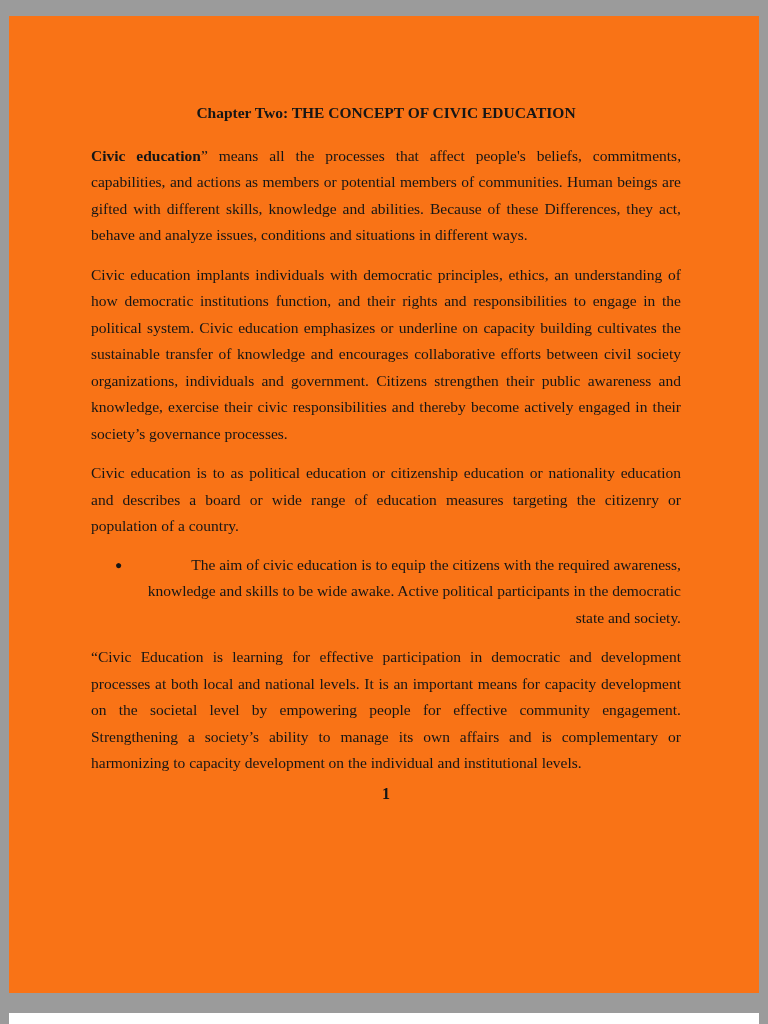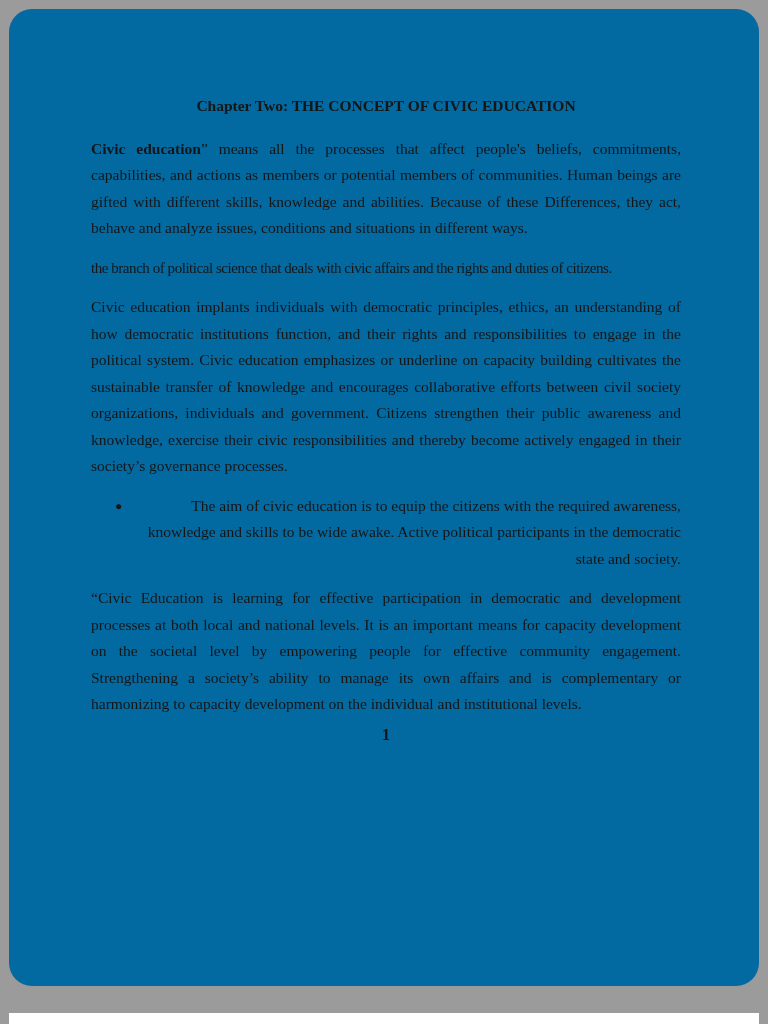--- a/index.html
+++ b/index.html
@@ -9,31 +9,30 @@
     font-family: "Liberation Serif", "DejaVu Serif", serif;
   }
   .viewer {
     position: relative;
     width: 768px;
     height: 1024px;
     overflow: hidden;
   }
   .page {
     position: absolute;
-    top: 9px;
+    top: 16px;
     left: 9px;
     width: 750px;
     height: 977px;
-    background: #0369a1;
+    background: #f97316;
     color: #161616;
     padding: 84px 78px 0 82px;
     font-size: 15.5px;
     line-height: 26.5px;
     overflow: hidden;
-    border-radius: 23px;
   }
   .title {
     text-align: center;
     font-weight: bold;
     font-size: 15.5px;
     margin-bottom: 16px;
   }
   p.body {
     text-align: justify;
     margin-bottom: 13px;
@@ -97,26 +96,26 @@
 <div class="viewer">
 
   <div class="page">
 
     <div class="title">Chapter Two: THE CONCEPT OF CIVIC EDUCATION</div>
 
     <p class="body"><strong>Civic education</strong><span>” means all the processes that affect people's beliefs, commitments, capabilities, and actions as members or potential members of communities. Human beings are gifted with different skills, knowledge and abilities. Because of these Differences, they act, behave and analyze issues, conditions and situations in different ways.</span></p>
 
 
     <div class="def-block">
-      <div class="def-line condensed">the branch of political science that deals with civic affairs and the rights and duties of citizens.</div>
     </div>
 
     <p class="body">Civic education implants individuals with democratic principles, ethics, an understanding of how democratic institutions function, and their rights and responsibilities to engage in the political system. Civic education emphasizes or underline on capacity building cultivates the sustainable transfer of knowledge and encourages collaborative efforts between civil society organizations, individuals and government. Citizens strengthen their public awareness and knowledge, exercise their civic responsibilities and thereby become actively engaged in their society’s governance processes.</p>
 
 
+    <p class="what-para">Civic education is to as political education or citizenship education or nationality education and describes a board or wide range of education measures targeting the citizenry or population of a country.</p>
 
     <div class="bullet-row">
       <span class="bullet-glyph">●</span>
       <span class="bullet-text">The aim of civic education is to equip the citizens with the required awareness, knowledge and skills to be wide awake. Active political participants in the democratic state and society.</span>
     </div>
 
     <p class="quote-para">“Civic Education is learning for effective participation in democratic and development processes at both local and national levels. It is an important means for capacity development on the societal level by empowering people for effective community engagement. Strengthening a society’s ability to manage its own affairs and is complementary or harmonizing to capacity development on the individual and institutional levels.</p>
 
     <div class="page-number">1</div>
 

